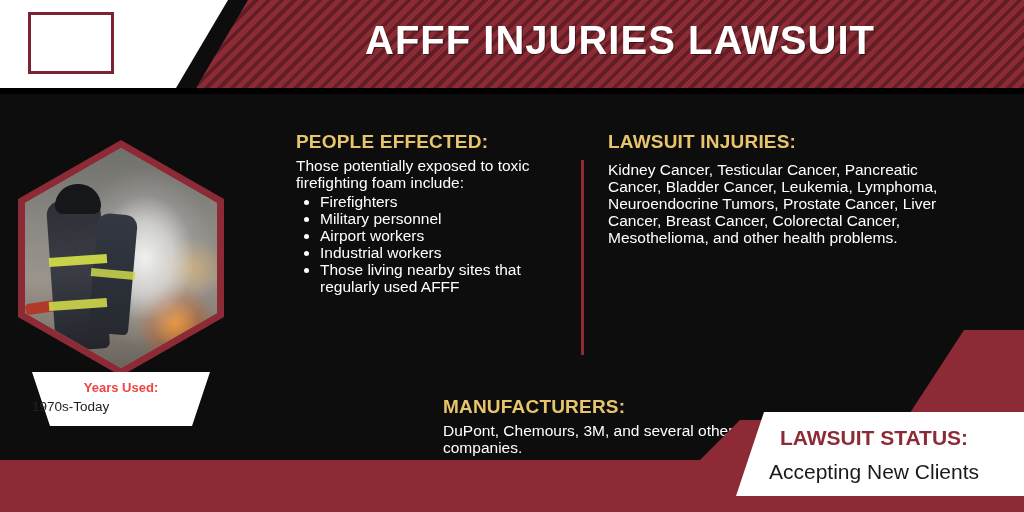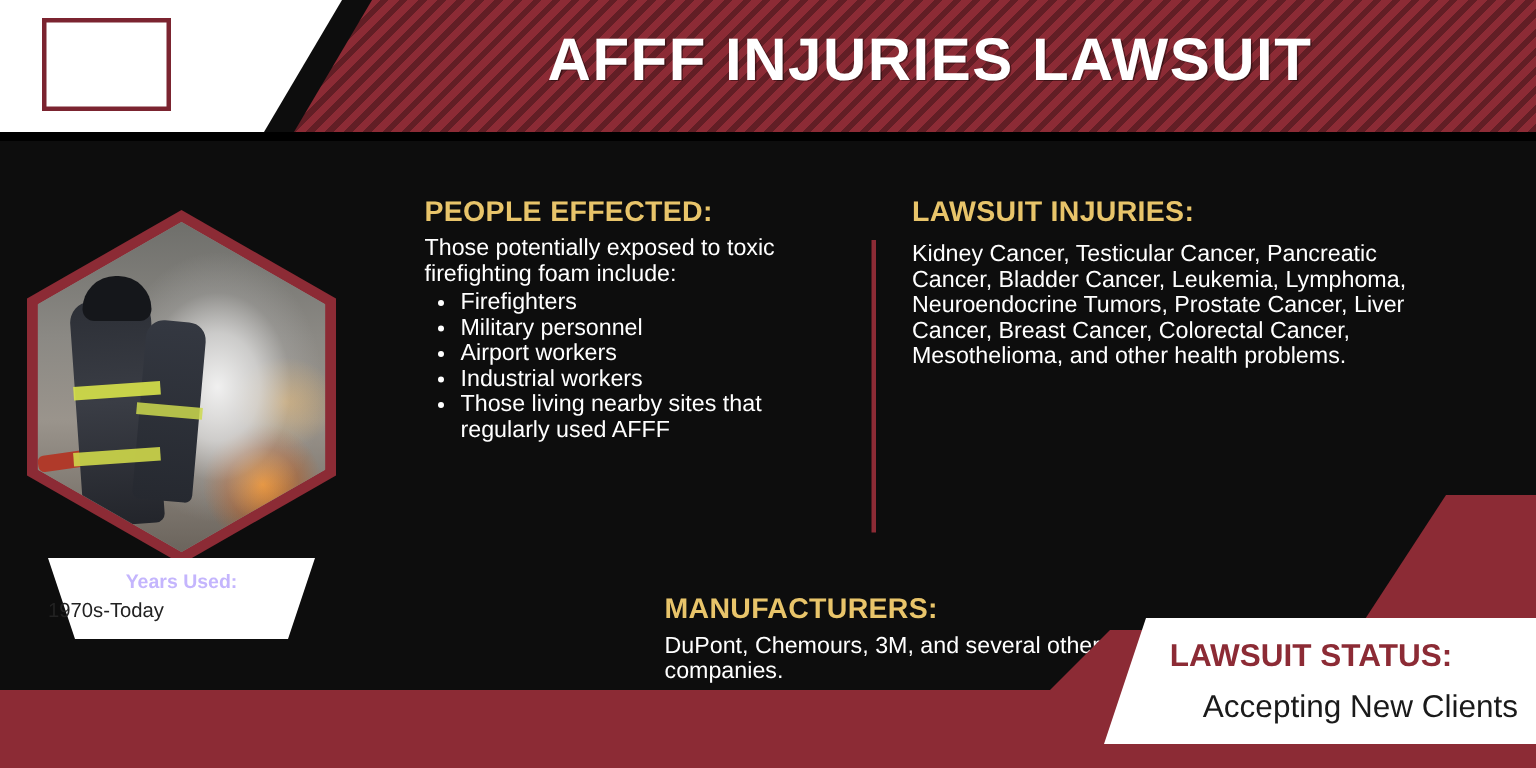--- a/index.html
+++ b/index.html
@@ -188,21 +188,21 @@
     background: #ffffff;
     clip-path: polygon(0 0, 178px 0, 160px 54px, 18px 54px);
     z-index: 5;
     text-align: center;
   }
   .years-label {
     position: absolute;
     left: 32px; top: 380px;
     width: 178px;
     text-align: center;
-    color: #c4b5fd;
+    color: #ef4444;
     font-size: 13px;
     font-weight: bold;
     z-index: 6;
   }
   .years-value {
     position: absolute;
     left: 32px; top: 399px;
     width: 178px;
     text-align: left;
     color: #222;
@@ -217,21 +217,21 @@
     font-weight: bold;
     letter-spacing: 0.2px;
   }
   .col-body {
     color: #ffffff;
     font-size: 15.5px;
     line-height: 17px;
   }
   #people-col {
     position: absolute;
-    left: 283px; top: 131px;
+    left: 296px; top: 131px;
     width: 285px;
   }
   #people-col ul {
     margin: 2px 0 0 0;
     padding-left: 24px;
   }
   #people-col li { margin: 0; }
 
   .divider {
     position: absolute;
@@ -282,21 +282,21 @@
     text-align: center;
     color: #8c2b35;
     font-size: 21px;
     font-weight: bold;
     z-index: 5;
   }
   .status-value {
     position: absolute;
     left: 736px; bottom: 28px;
     width: 276px;
-    text-align: right;
+    text-align: center;
     color: #1a1a1a;
     font-size: 21px;
     z-index: 5;
   }
 </style>
 </head>
 <body>
 
 <div id="canvas">
 

